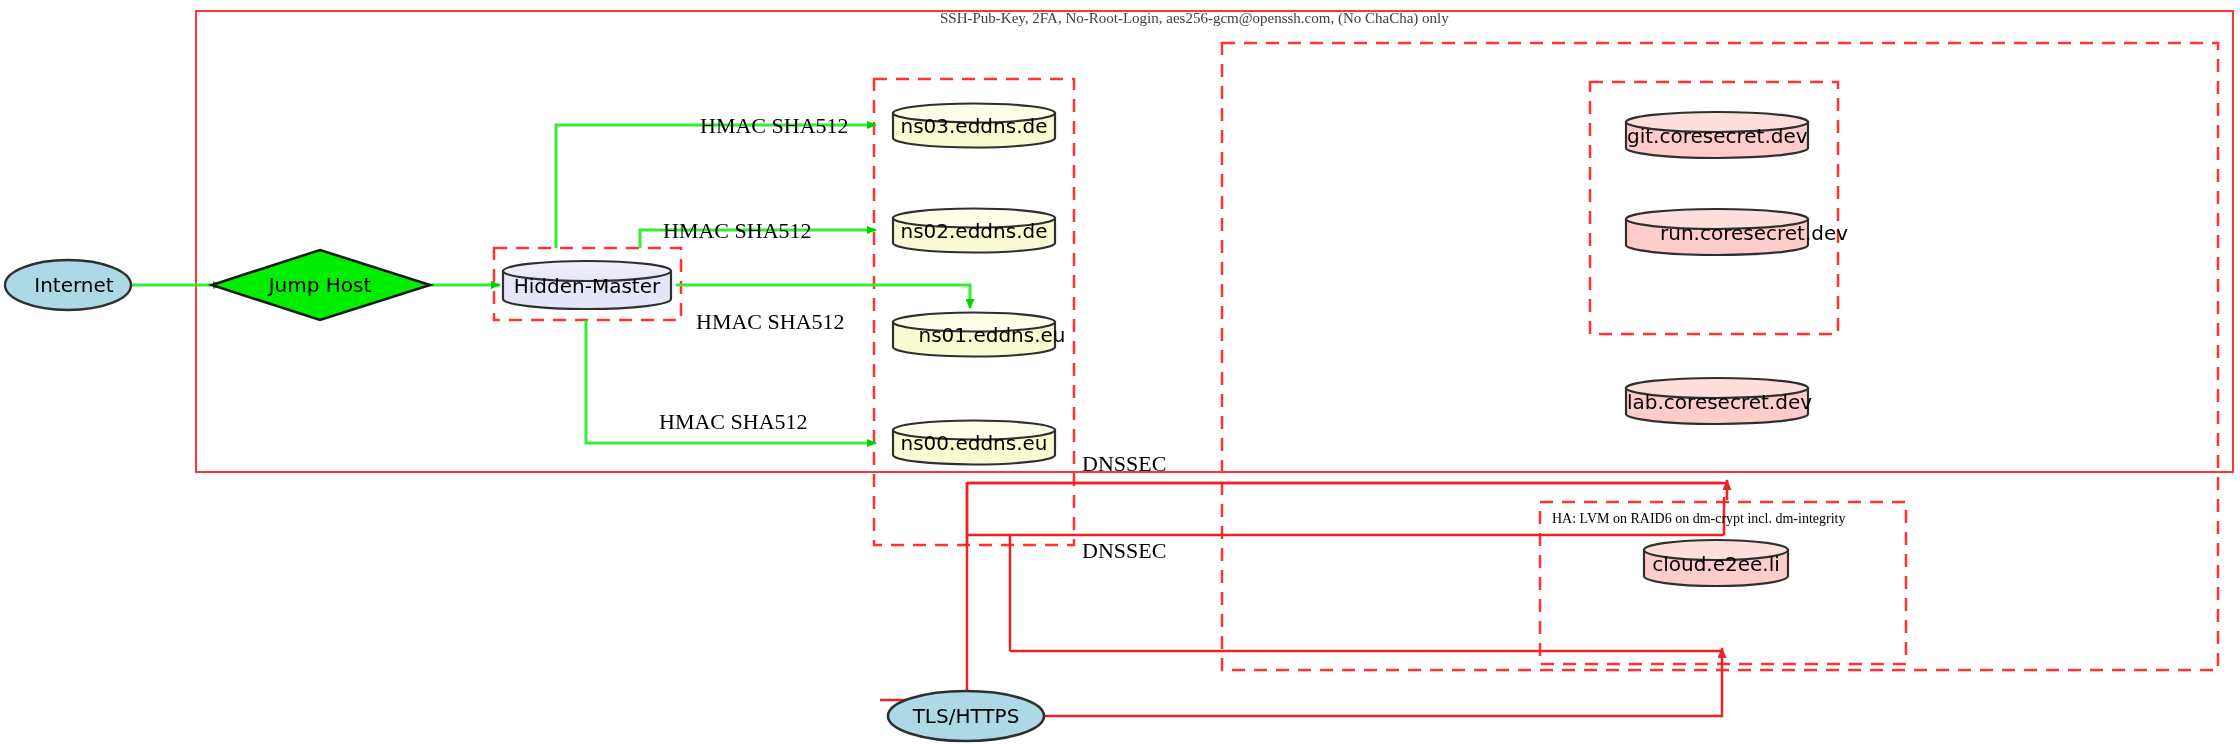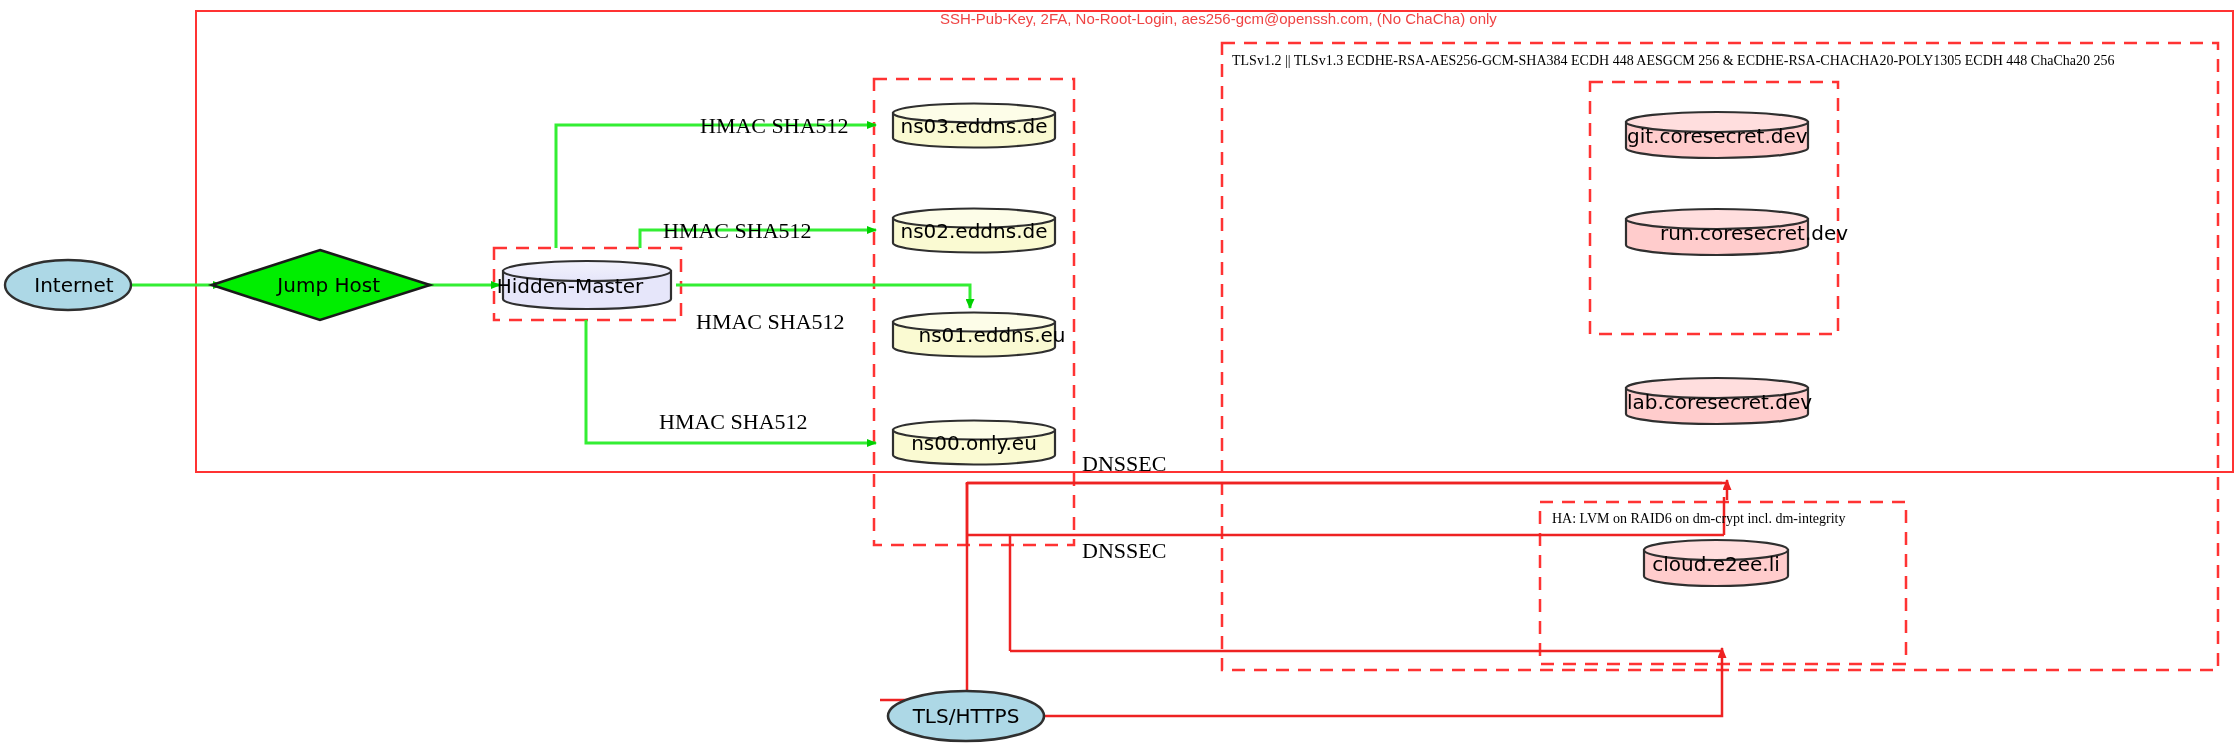--- a/index.html
+++ b/index.html
@@ -27,22 +27,22 @@
     color: #000000;
   }
   .edge-label {
     font-size: 22px;
     font-family: "Liberation Serif", serif;
     color: #000000;
     text-align: right;
   }
   .cluster-label {
     font-size: 15px;
-    font-family: Liberation Sans, sans-serif;
-    color: #ef4444;
+    font-family: Liberation Serif, serif;
+    color: #404040;
   }
   .cluster-label-sm {
     font-size: 14px;
     font-family: "Liberation Serif", serif;
     color: #000000;
   }
   .node-text {
     position: absolute;
     white-space: nowrap;
     font-family: "DejaVu Sans", sans-serif;
@@ -167,37 +167,36 @@
     <g>
       <path d="M1644,550 L1644,576 A72,10 0 0,0 1788,576 L1788,550 Z" fill="#ffcccc" stroke="#2f2f2f" stroke-width="2.2"></path>
       <ellipse cx="1716" cy="550" rx="72" ry="10" fill="#ffdede" stroke="#2f2f2f" stroke-width="2.2"></ellipse>
     </g>
 
     <ellipse cx="966" cy="716" rx="78" ry="25" fill="#add8e6" stroke="#2f2f2f" stroke-width="2.6"></ellipse>
   </svg>
 
   <div class="lbl cluster-label" style="left:940px; top:10px;">SSH-Pub-Key, 2FA, No-Root-Login, aes256-gcm@openssh.com, (No ChaCha) only</div>
 
-  <div class="lbl cluster-label-sm" style="left:1232px; top:53px;">TLSv1.2 || TLSv1.3 ECDHE-RSA-AES256-GCM-SHA384 ECDH 448 AESGCM 256 &amp; ECDHE-RSA-CHACHA20-POLY1305 ECDH 448 ChaCha20 256</div>
 
   <div class="lbl cluster-label-sm" style="left:1552px; top:511px;">HA: LVM on RAID6 on dm-crypt incl. dm-integrity</div>
 
   <div class="node-text" style="left:8px; top:273px; width:132px;">Internet</div>
 
-  <div class="node-text" style="left:260px; top:273px; width:120px;text-align:right;">Jump Host</div>
-
-  <div class="node-text" style="left:490px; top:274px; width:160px;">Hidden-Master</div>
+  <div class="node-text" style="left:260px; top:273px; width:120px;">Jump Host</div>
+
+  <div class="node-text" style="left:507px; top:274px; width:160px;">Hidden-Master</div>
 
   <div class="node-text" style="left:894px; top:114px; width:160px;">ns03.eddns.de</div>
 
   <div class="node-text" style="left:894px; top:219px; width:160px;">ns02.eddns.de</div>
 
   <div class="node-text" style="left:912px; top:323px; width:160px;">ns01.eddns.eu</div>
 
-  <div class="node-text" style="left:894px; top:431px; width:160px;">ns00.only.eu</div>
+  <div class="node-text" style="left:894px; top:431px; width:160px;">ns00.eddns.eu</div>
 
   <div class="node-text" style="left:1627px; top:124px; width:180px;">git.coresecret.dev</div>
 
   <div class="node-text" style="left:1627px; top:221px; width:180px;margin-left:33px;">run.coresecret.dev</div>
 
   <div class="node-text" style="left:1627px; top:390px; width:180px;text-align:center;">lab.coresecret.dev</div>
 
   <div class="node-text" style="left:1645px; top:552px; width:142px;">cloud.e2ee.li</div>
 
   <div class="node-text" style="left:905px; top:704px; width:122px;">TLS/HTTPS</div>

